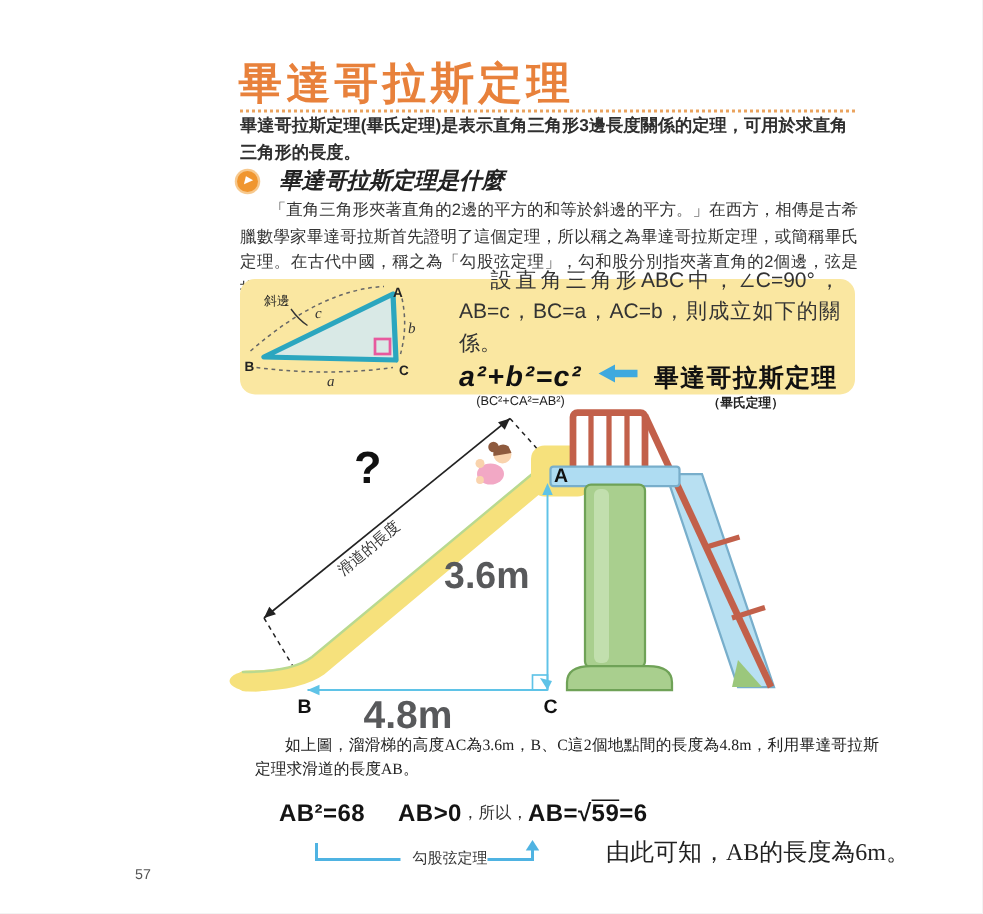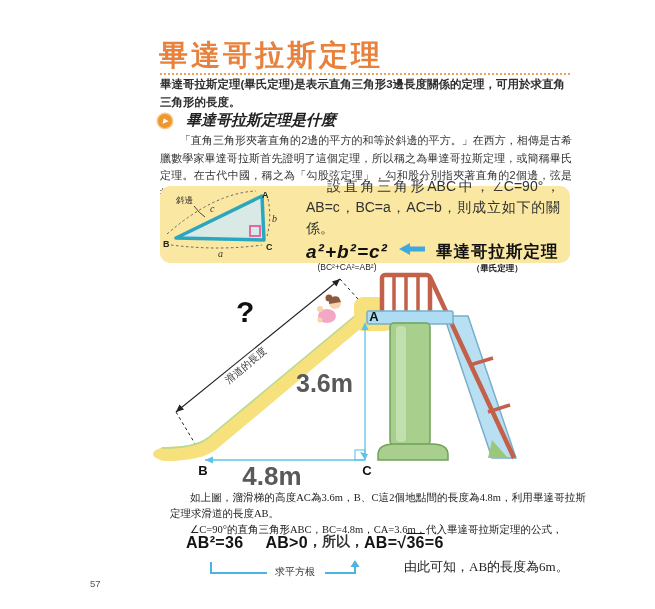--- a/index.html
+++ b/index.html
@@ -36,26 +36,26 @@
   .thm-alias{font-size:8.5px;font-weight:bold;color:#222;}
   
   .slide-wrap{position:absolute;left:148px;top:264px;width:400px;height:230px;}
   
   .solution{position:absolute;left:158px;top:490px;width:416px;
             font-family:"Liberation Serif",serif;font-size:10.5px;color:#222;line-height:1.5;margin-left:12px;}
   .solution p{margin:0;text-indent:1.9em;text-align:justify;}
   .equations{position:absolute;left:186px;top:531px;font-size:16px;font-weight:bold;
              color:#141414;line-height:1.45;letter-spacing:0.3px;white-space:nowrap;}
   .eq-gap{display:inline-block;width:22px;}
-  .eq-small{font-size:14px;font-weight:bold;color:#333;vertical-align:2px;letter-spacing:0;}
+  .eq-small{font-size:11px;font-weight:normal;color:#333;vertical-align:2px;letter-spacing:0;}
   .radicand{text-decoration:overline;}
   .sqrt-note{position:absolute;left:203px;top:559px;width:180px;height:20px;}
   .sqrt-label{position:absolute;left:275px;top:565px;font-size:10px;color:#333;}
   .conclusion{position:absolute;left:404px;top:558px;font-family:"Liberation Serif",serif;
-              font-size:13px;color:#222;}
+              font-size:16px;color:#222;}
   .pagenum{position:absolute;left:90px;top:578px;font-size:9.5px;color:#555;}
   svg text{font-family:"Liberation Sans",sans-serif;}
   .serif-it{font-family:"Liberation Serif",serif;font-style:italic;}
 </style>
 </head>
 <body>
 
 <div class="page">
 
   <div class="title">畢達哥拉斯定理</div>
@@ -182,32 +182,31 @@
       <text x="124" y="221" font-size="26" font-weight="bold" fill="#58595b" text-anchor="middle">4.8m</text>
 
       <text x="226" y="57" font-size="13" font-weight="bold" fill="#111" text-anchor="middle">A</text>
       <text x="55" y="211" font-size="13" font-weight="bold" fill="#111" text-anchor="middle">B</text>
       <text x="219" y="211" font-size="13" font-weight="bold" fill="#111" text-anchor="middle">C</text>
     </svg>
   </div>
 
   <div class="solution">
     <p>如上圖，溜滑梯的高度AC為3.6m，B、C這2個地點間的長度為4.8m，利用畢達哥拉斯定理求滑道的長度AB。</p>
-    <p>∠C=90°的直角三角形ABC，BC=4.8m，CA=3.6m，代入畢達哥拉斯定理的公式，</p>
   </div>
 
   <div class="equations">
     <div>
-      <span>AB²=36</span><span class="eq-gap"></span><span>AB&gt;0</span><span class="eq-small">，所以，</span><span>AB=√</span><span class="radicand">36</span><span>=6</span>
+      <span>AB²=68</span><span class="eq-gap"></span><span>AB&gt;0</span><span class="eq-small">，所以，</span><span>AB=√</span><span class="radicand">59</span><span>=6</span>
     </div>
   </div>
 
   <svg class="sqrt-note" viewBox="0 0 180 20">
     <path d="M 8,3 V 14 H 64" fill="none" stroke="#4fb3e2" stroke-width="2"></path>
     <path d="M 122,14 H 152 V 7" fill="none" stroke="#4fb3e2" stroke-width="2"></path>
     <polygon points="147.5,8 156.5,8 152,1" fill="#4fb3e2"></polygon>
   </svg>
-  <div class="sqrt-label">求平方根</div>
+  <div class="sqrt-label">勾股弦定理</div>
 
   <div class="conclusion">由此可知，AB的長度為6m。</div>
 
   <div class="pagenum">57</div>
 </div>
 
 </body></html>

